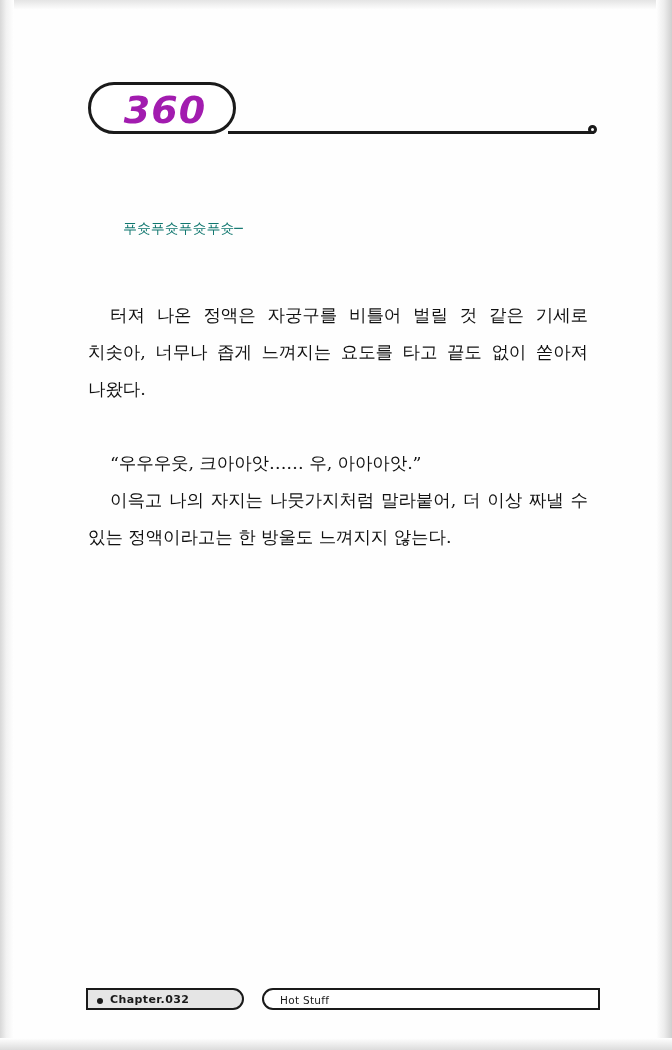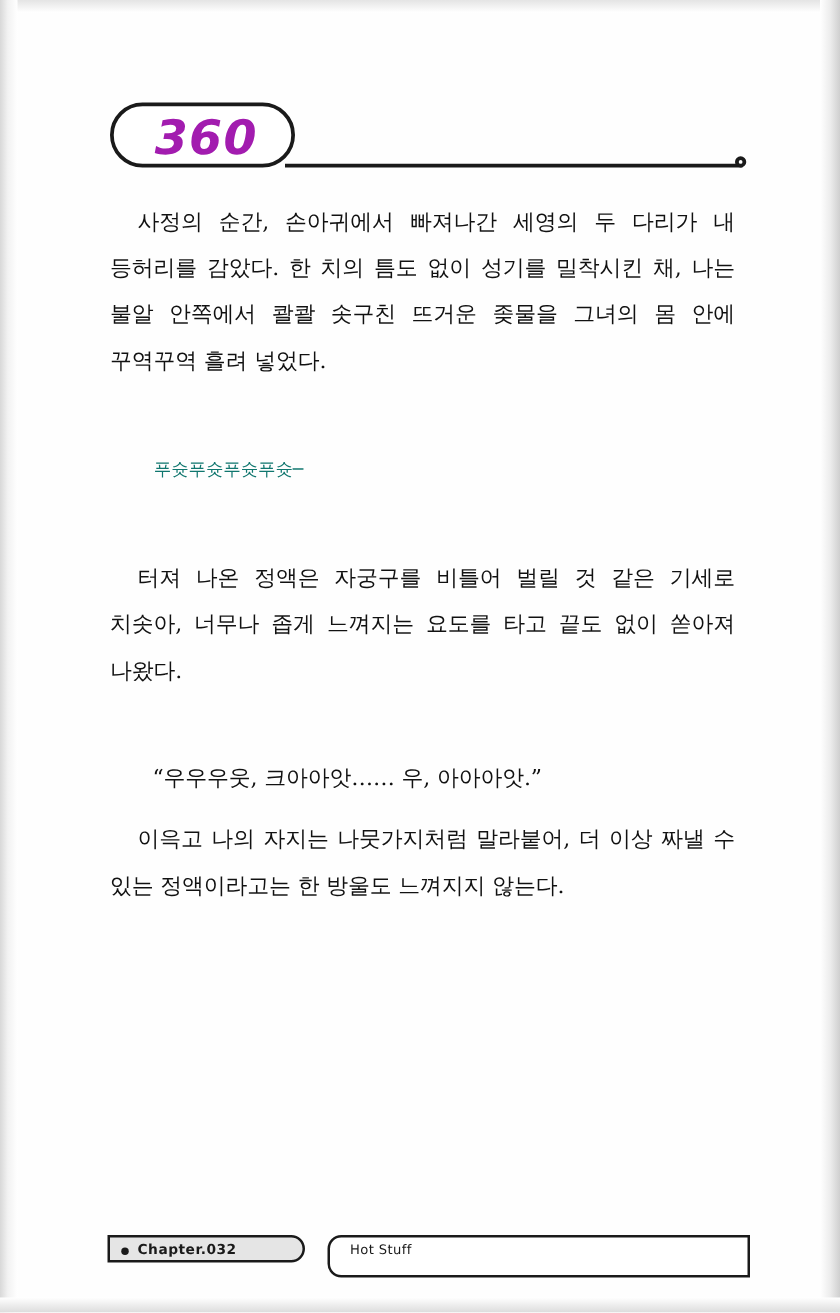--- a/index.html
+++ b/index.html
@@ -121,21 +121,21 @@
   }
   p.sfx {
     margin: 13px;
     font-size: 14px;
     line-height: 37px;
     color: #0f766e;
     text-indent: 22px;
     letter-spacing: -0.1px;
   }
   p.quote {
-    margin: 12px;
+    margin: 0;
     font-size: 17.5px;
     line-height: 37px;
     color: #111111;
     text-indent: 22px;
     letter-spacing: -0.1px;
   }
   .gap-lg { height: 37px; }
 
   
   .footer {
@@ -172,21 +172,21 @@
     font-family: "DejaVu Sans", sans-serif;
     font-weight: bold;
     font-size: 11px;
     letter-spacing: 0.4px;
     color: #1a1a1a;
   }
   .title-tag {
     position: absolute;
     left: 176px;
     top: 0;
-    height: 34px;
+    height: 22px;
     width: 338px;
     border: 2px solid #1a1a1a;
     border-radius: 11px 0 0 11px;
     box-sizing: border-box;
     background: #ffffff;
   }
   .title-label {
     position: absolute;
     left: 16px;
     top: 4px;
@@ -209,21 +209,20 @@
   <div class="header">
     <div class="page-num-capsule">
       <div class="page-num">360</div>
     </div>
     <div class="header-rule"></div>
     <div class="header-dot"></div>
   </div>
 
   <div class="body">
 
-    <p class="para">사정의 순간, 손아귀에서 빠져나간 세영의 두 다리가 내 등허리를 감았다. 한 치의 틈도 없이 성기를 밀착시킨 채, 나는 불알 안쪽에서 콸콸 솟구친 뜨거운 좆물을 그녀의 몸 안에 꾸역꾸역 흘려 넣었다.</p>
     <div class="gap-lg"></div>
 
     <p class="sfx">푸슛푸슛푸슛푸슛─</p>
     <div class="gap-lg"></div>
 
     <p class="para">터져 나온 정액은 자궁구를 비틀어 벌릴 것 같은 기세로 치솟아, 너무나 좁게 느껴지는 요도를 타고 끝도 없이 쏟아져 나왔다.</p>
     <div class="gap-lg"></div>
 
 
 

